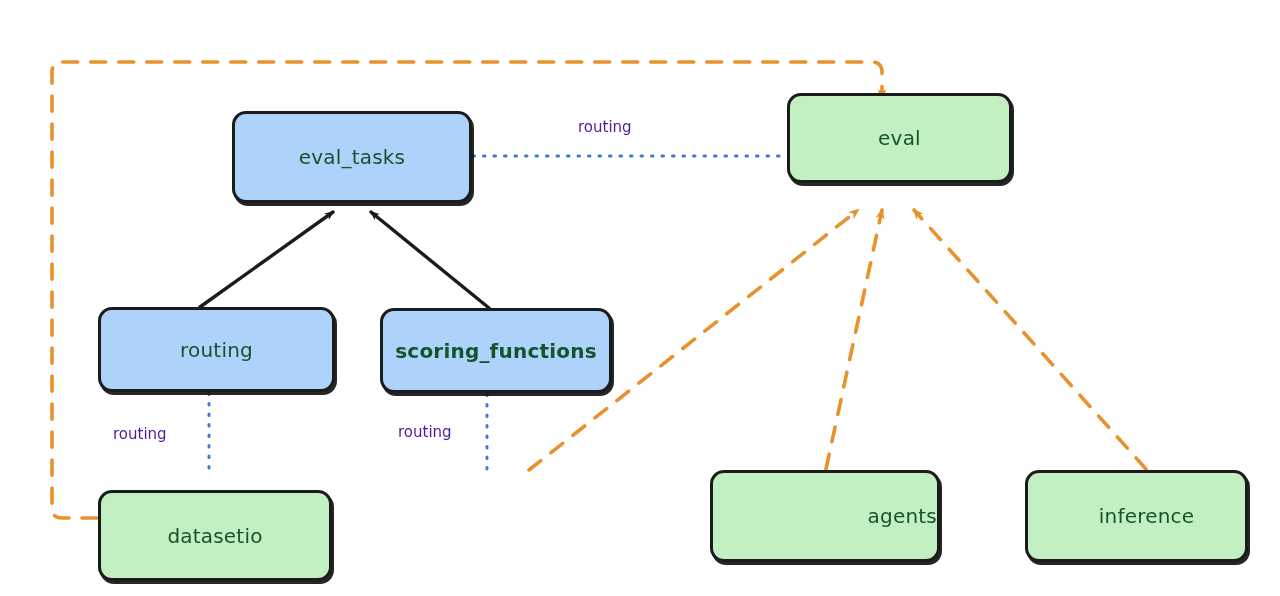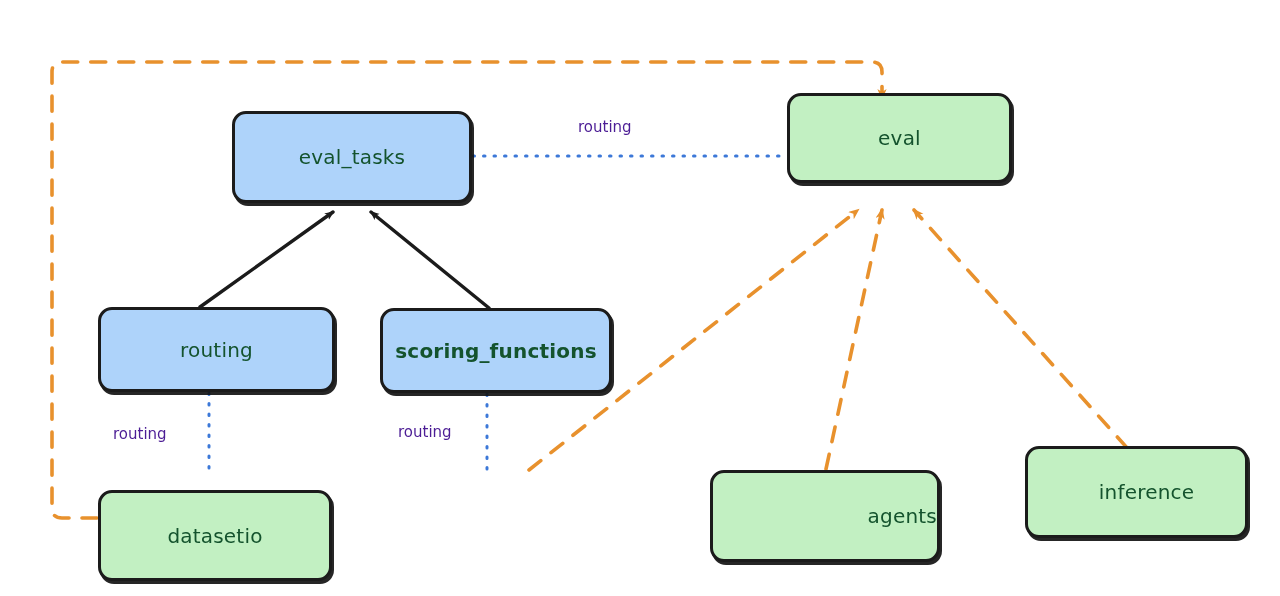--- a/index.html
+++ b/index.html
@@ -133,17 +133,17 @@
 
   <div class="node green" style="left:98px; top:476px; width:234px; height:91px;margin-top:14px;">
     <span class="node-label">datasetio</span>
   </div>
 
 
   <div class="node green" style="left:710px; top:470px; width:230px; height:92px;justify-content:flex-end;">
     <span class="node-label">agents</span>
   </div>
 
-  <div class="node green" style="left:1025px; top:446px; width:223px; height:92px;padding-left:20px;">
+  <div class="node green" style="left:1025px; top:470px; width:223px; height:92px;padding-left:20px;">
     <span class="node-label">inference</span>
   </div>
 
 </div>
 
 </body></html>

